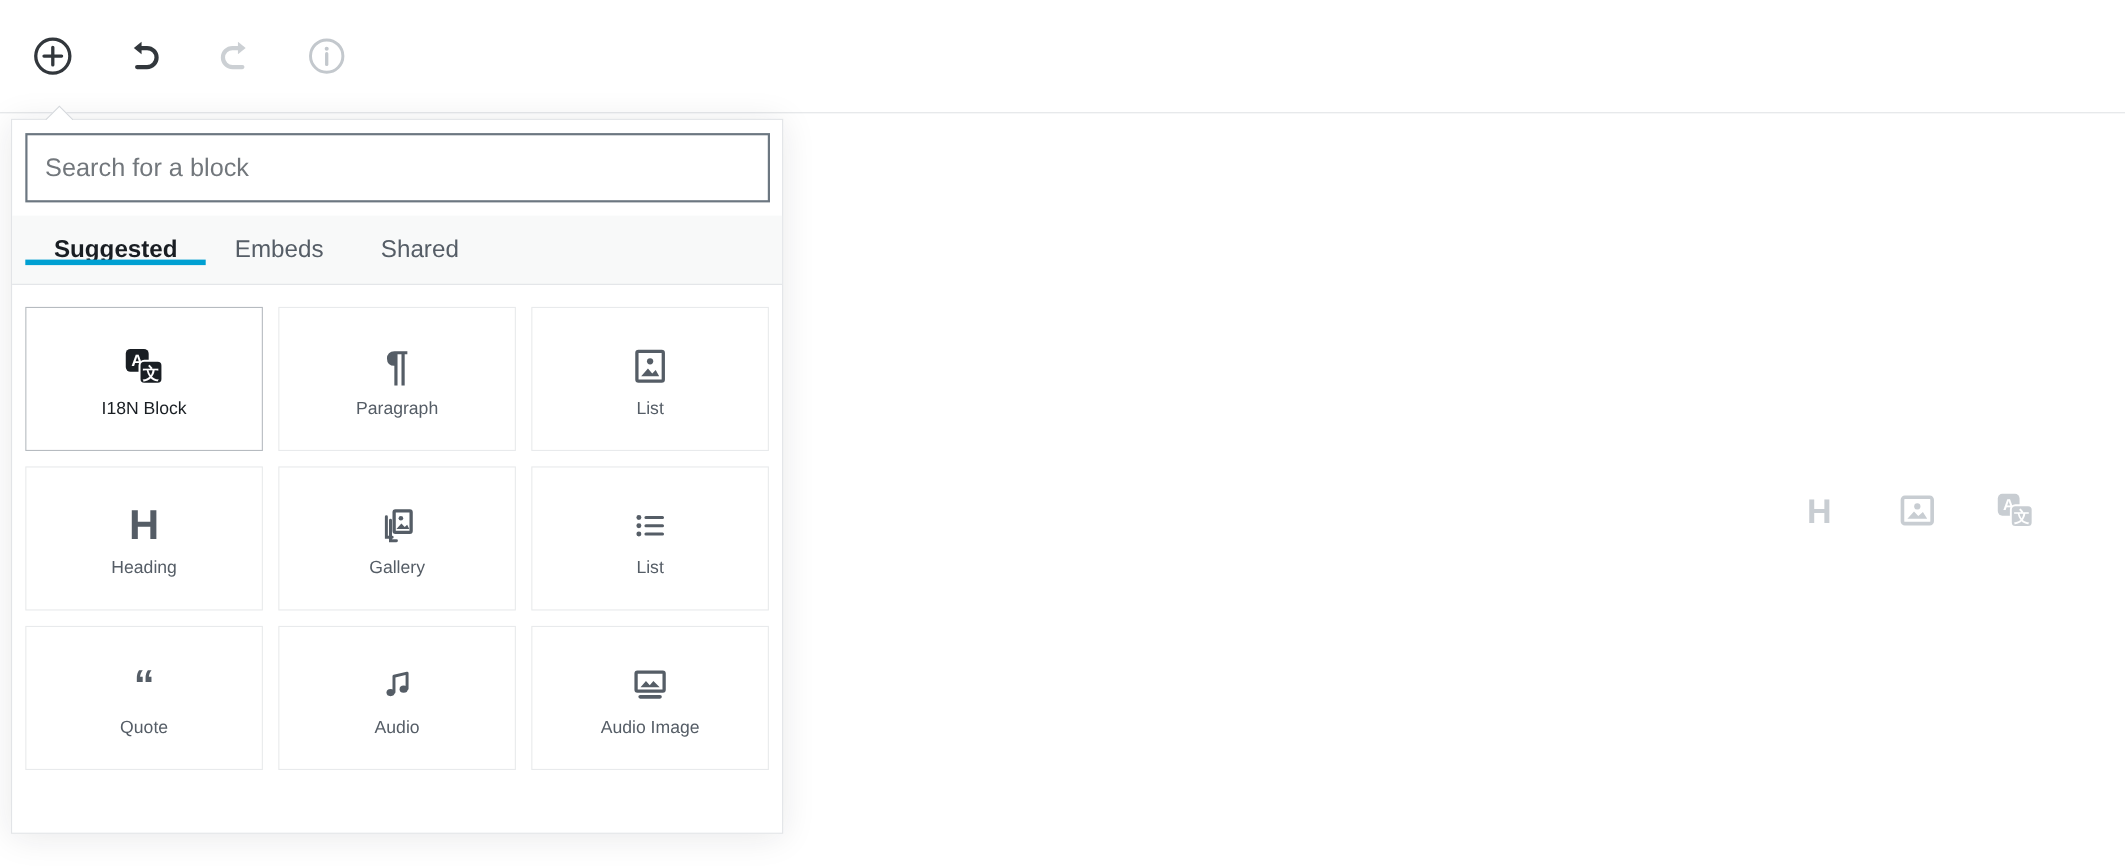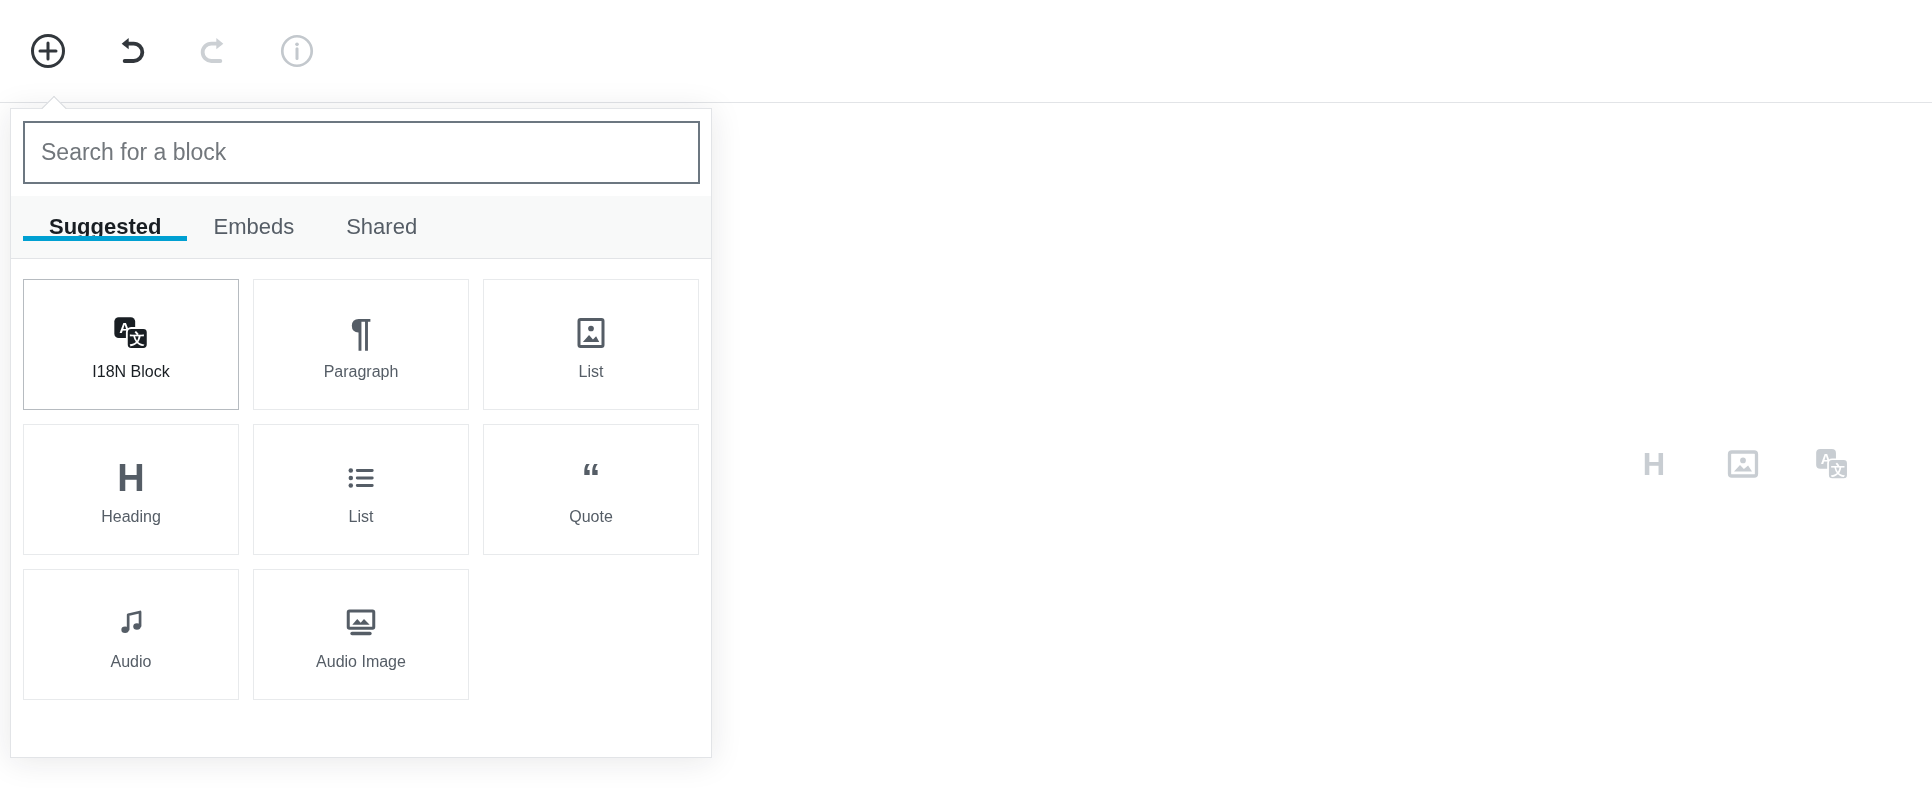--- a/index.html
+++ b/index.html
@@ -366,20 +366,32 @@
           </svg>
         </span>
         <span class="block-tile-label">List</span>
       </button>
 
       <button class="block-tile">
         <span class="block-tile-icon glyph">H</span>
         <span class="block-tile-label">Heading</span>
       </button>
 
+      <button class="block-tile">
+        <span class="block-tile-icon">
+          <svg width="36" height="36" viewBox="0 0 24 24" fill="none">
+            <path d="M9 19H5.5V6.5" stroke="currentColor" stroke-width="1.8" stroke-linecap="round"></path>
+            <path d="M11.6 21H8V8.6" stroke="currentColor" stroke-width="1.8" stroke-linecap="round"></path>
+            <rect x="10.2" y="3" width="10.3" height="13" rx="0.8" stroke="currentColor" stroke-width="2"></rect>
+            <circle cx="14.3" cy="7.4" r="1.4" fill="currentColor"></circle>
+            <path d="M11.6 14l3-3.4 2 2.2 1.5-1.5 1.3 2.7h-7.8z" fill="currentColor"></path>
+          </svg>
+        </span>
+        <span class="block-tile-label">Gallery</span>
+      </button>
 
       <button class="block-tile">
         <span class="block-tile-icon">
           <svg width="36" height="36" viewBox="0 0 24 24">
             <circle cx="5.2" cy="7" r="1.5" fill="currentColor"></circle>
             <circle cx="5.2" cy="12" r="1.5" fill="currentColor"></circle>
             <circle cx="5.2" cy="17" r="1.5" fill="currentColor"></circle>
             <path d="M9.5 7h10M9.5 12h10M9.5 17h10" stroke="currentColor" stroke-width="1.9" stroke-linecap="round"></path>
           </svg>
         </span>

